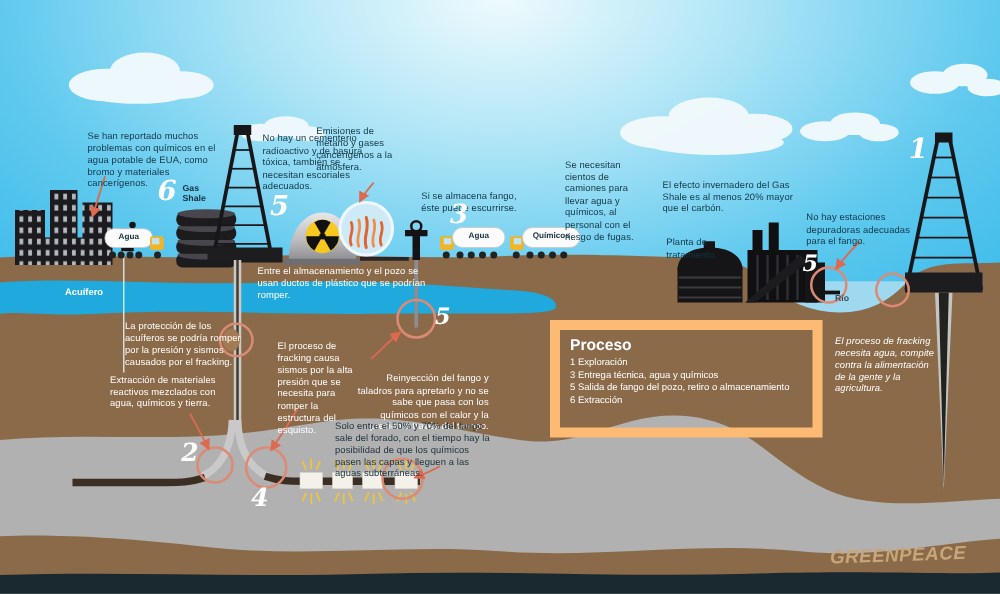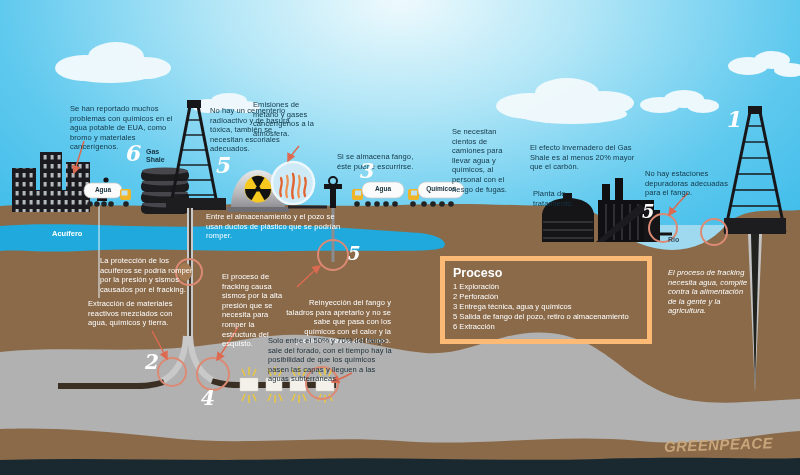--- a/index.html
+++ b/index.html
@@ -3,21 +3,21 @@
 <meta charset="utf-8">
 <style>
   html,body{margin:0;padding:0;background:#222;}
   #stage{position:relative;width:800px;height:475px;overflow:hidden;font-family:"Liberation Sans",sans-serif;padding-left:40px;}
   #scene{position:absolute;left:0;top:0;width:800px;height:475px;}
   .ann{position:absolute;font-size:7.5px;line-height:1.28;color:#123646;letter-spacing:.1px;}
   .ann.white{color:#ffffff;}
   .ann.gray{color:#20323c;}
   .marker{position:absolute;font-family:"DejaVu Serif",serif;font-style:italic;font-weight:bold;color:#fff;}
   .tlabel{position:absolute;font-size:6.5px;font-weight:bold;color:#16323f;text-align:center;}
-  #proc-box{position:absolute;left:440px;top:256px;width:186px;height:68px;border:5px solid #fdba74;padding:5px 8px;color:#fff;}
+  #proc-box{position:absolute;left:440px;top:256px;width:186px;height:68px;border:8px solid #fdba74;padding:5px 8px;color:#fff;}
   #proc-title{font-size:12.5px;font-weight:bold;margin-bottom:2px;}
   .proc-line{font-size:7.6px;line-height:1.32;}
   #aquifer-label{position:absolute;left:52px;top:229px;font-size:7.5px;font-weight:bold;color:#fff;}
   #river-label{position:absolute;left:668px;top:236px;font-size:7px;font-weight:bold;color:#3c5260;}
   #gasshale-label{position:absolute;left:146px;top:148px;width:26px;font-size:7px;font-weight:bold;color:#16323f;line-height:1.2;}
   #logo{position:absolute;left:664px;top:436px;font-size:15px;font-weight:800;font-style:italic;letter-spacing:.4px;color:#c7a67b;transform:rotate(-2deg);}
 </style>
 </head>
 <body>
 
@@ -295,21 +295,20 @@
     <div class="ann white" style="left:100px;top:256px;width:102px;">La protección de los acuíferos se podría romper por la presión y sismos causados por el fracking.</div>
     <div class="ann white" style="left:88px;top:299px;width:102px;">Extracción de materiales reactivos mezclados con agua, químicos y tierra.</div>
     <div class="ann white" style="left:222px;top:272px;width:66px;">El proceso de fracking causa sismos por la alta presión que se necesita para romper la estructura del esquisto.</div>
     <div class="ann white" style="left:283px;top:298px;width:108px;text-align:right;">Reinyección del fango y taladros para apretarlo y no se sabe que pasa con los químicos con el calor y la presión a través del tiempo.</div>
     <div class="ann gray" style="left:268px;top:336px;width:128px;">Solo entre el 50% y 70% del fango sale del forado, con el tiempo hay la posibilidad de que los químicos pasen las capas y lleguen a las aguas subterráneas.</div>
     <div class="ann white" style="left:668px;top:268px;width:84px;font-style:italic;">El proceso de fracking necesita agua, compite contra la alimentación de la gente y la agricultura.</div>
 
     <div id="proc-box">
       <div id="proc-title">Proceso</div>
       <div class="proc-line">1 Exploración</div>
-      <div class="proc-line">2 Perforación</div>
       <div class="proc-line">3 Entrega técnica, agua y químicos</div>
       <div class="proc-line">5 Salida de fango del pozo, retiro o almacenamiento</div>
       <div class="proc-line">6 Extracción</div>
     </div>
 
     <div id="aquifer-label">Acuífero</div>
     <div id="river-label">Río</div>
     <div id="gasshale-label">Gas Shale</div>
     <div class="tlabel" style="left:85px;top:186px;width:36px;">Agua</div>
     <div class="tlabel" style="left:364px;top:185px;width:38px;">Agua</div>

